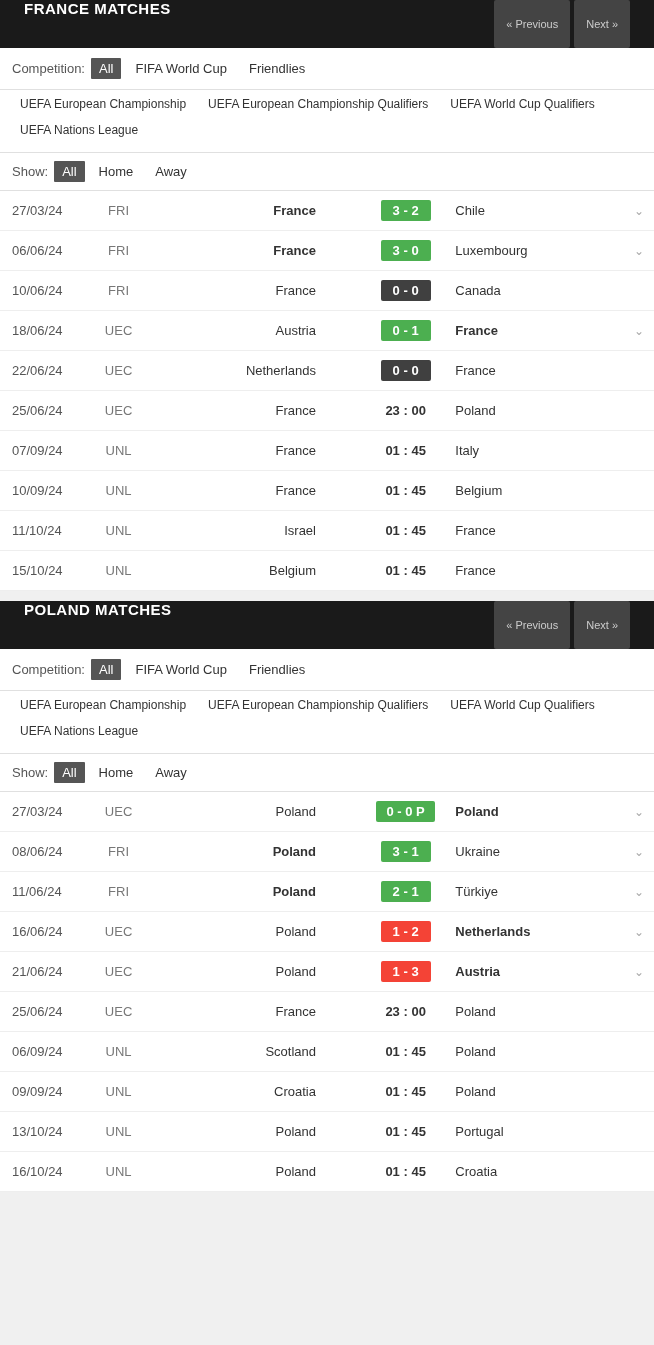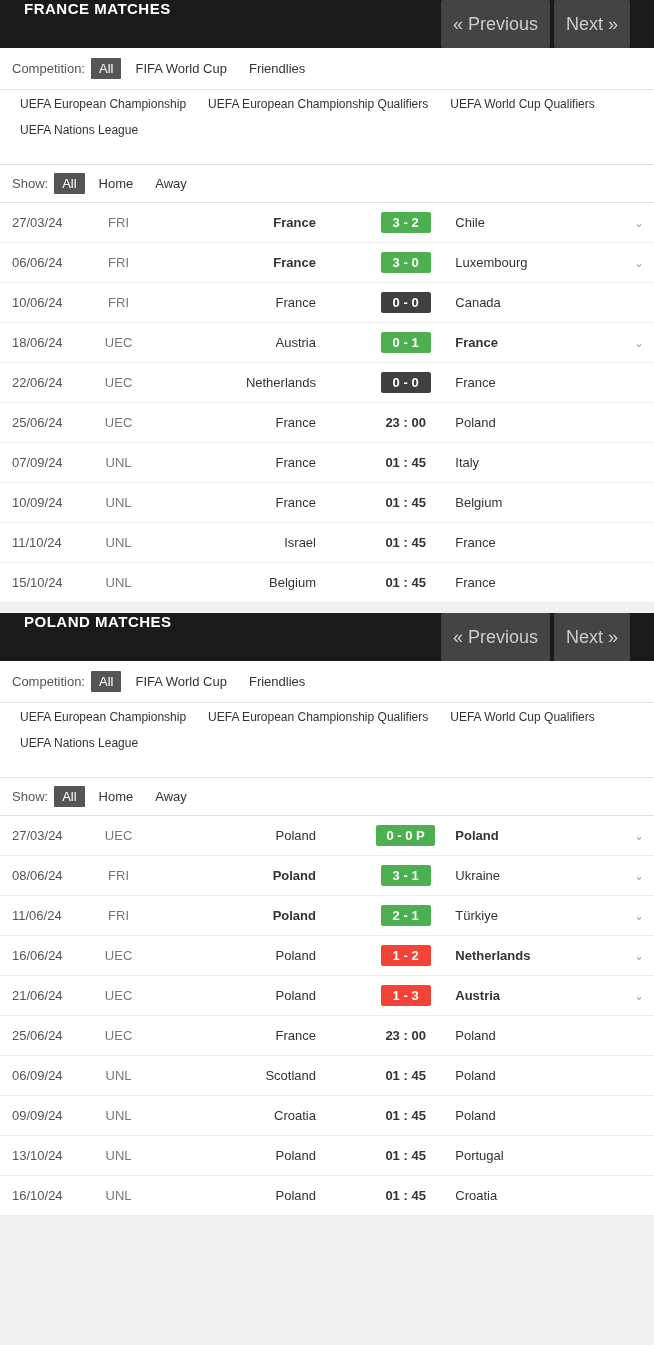--- a/index.html
+++ b/index.html
@@ -27,21 +27,21 @@
     .nav-buttons {
       display: flex;
       gap: 4px;
     }
     .nav-btn {
       background: #444;
       color: #ccc;
       border: none;
       padding: 6px 12px;
       cursor: pointer;
-      font-size: 18px;
+      font-size: 11px;
       border-radius: 2px;
     }
 
     .filter-row {
       background: #fff;
       padding: 10px 12px;
       display: flex;
       flex-wrap: wrap;
       align-items: center;
       gap: 6px;
@@ -59,21 +59,21 @@
       color: #333;
       padding: 3px 8px;
       border-radius: 1px;
     }
     .filter-btn.active {
       background: #555;
       color: #fff;
     }
     .filter-extra {
       background: #fff;
-      padding: 4px 12px 24px 12px;
+      padding: 4px 12px 12px 12px;
       display: flex;
       flex-wrap: wrap;
       gap: 6px;
       border-bottom: 1px solid #e0e0e0;
     }
     .filter-extra .filter-btn {
       font-size: 12px;
     }
 
     .show-row {

